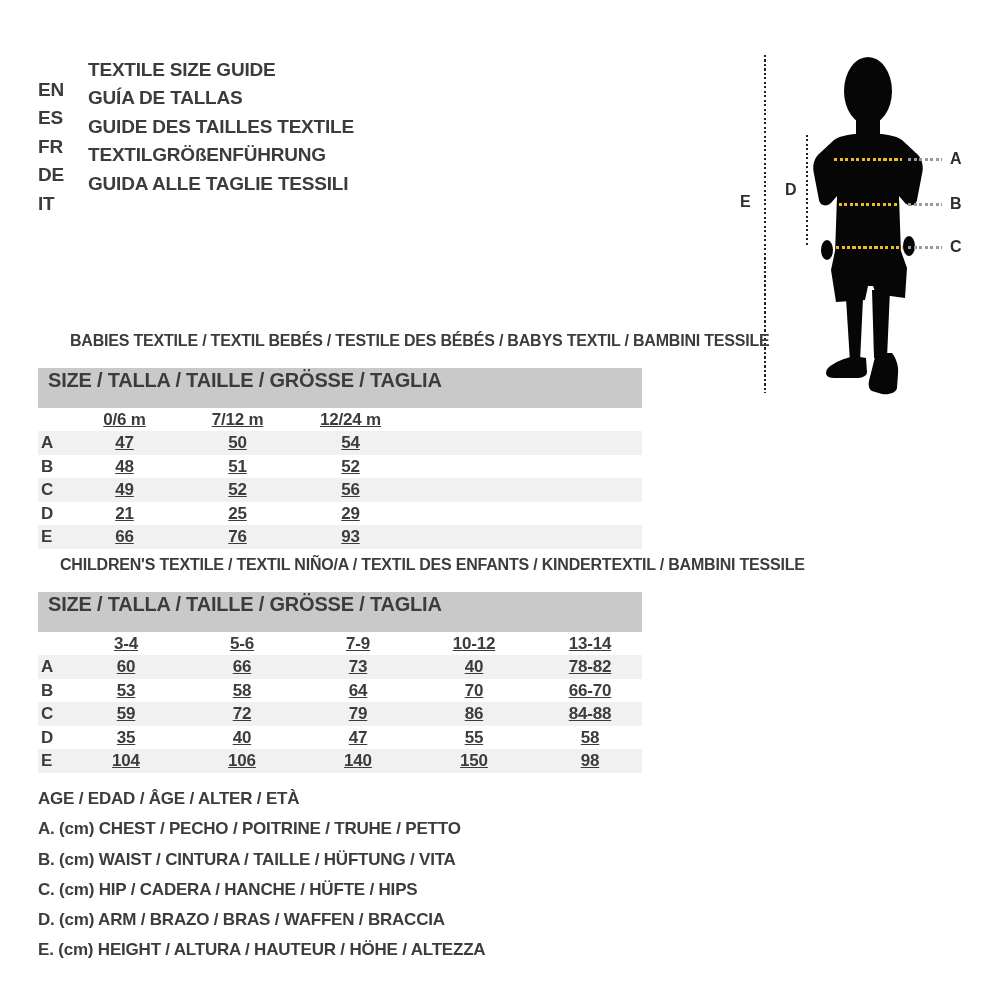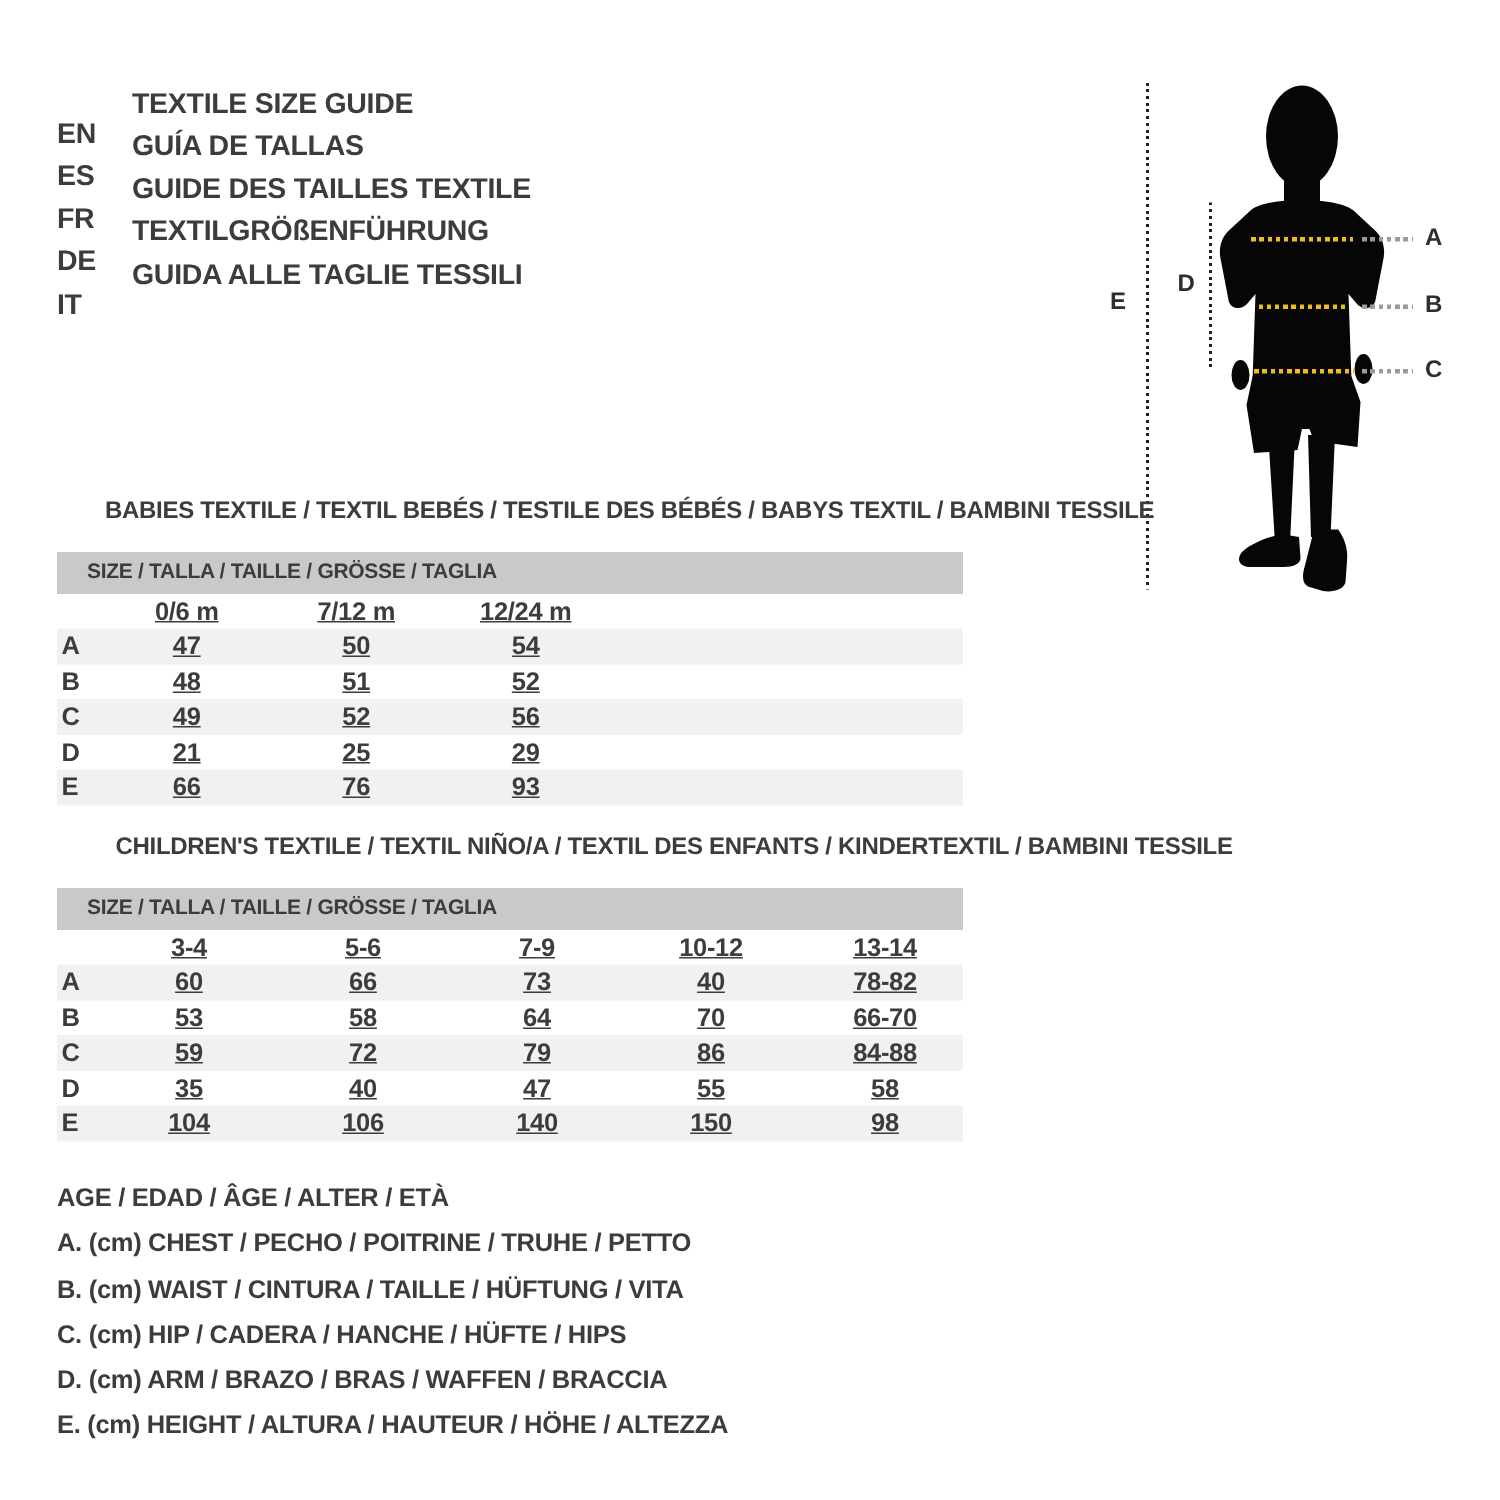--- a/index.html
+++ b/index.html
@@ -36,28 +36,28 @@
   .marker { position:absolute; font-size:16px; font-weight:700; color:#2e2e2e; }
   .m-a { left:225px; top:110px; }
   .m-b { left:225px; top:155px; }
   .m-c { left:225px; top:198px; }
   .m-d { left:60px;  top:141px; }
   .m-e { left:15px;  top:153px; }
 
   
   .section-h { font-size:16px; line-height:18px;margin-left:32px; }
   .babies-h   { left:38px; top:332px; }
-  .children-h { left:45px; top:556px; }
+  .children-h { left:28px; top:556px; }
 
   
   .size-table { width:604px; }
   .babies-table   { left:38px; top:368px; }
   .children-table { left:38px; top:592px; }
-  .t-bar { height:28px; line-height:24px; background:var(--barbg,#c9c9ca);
-           padding-left:20px; font-size:14px; }
+  .t-bar { height:40px; line-height:24px; background:var(--barbg,#c9c9ca);
+           padding-left:10px; font-size:20px; }
   .col-header-row { display:flex; height:23px; line-height:23px; font-size:17px; }
   .t-row { display:flex; height:23.6px; line-height:23.6px; font-size:17px; }
   .t-row.stripe { background:var(--stripe,#f1f1f2); }
   .row-label { width:30px; padding-left:3px; flex:0 0 auto; }
   .cell { width:113px; text-align:center; flex:0 0 auto;text-decoration:underline; }
   .children-table .cell { width:116px; }
 
   
   .legend { left:38px; top:784px; }
   .legend-line { height:30.3px; line-height:30.3px; font-size:17px; }

